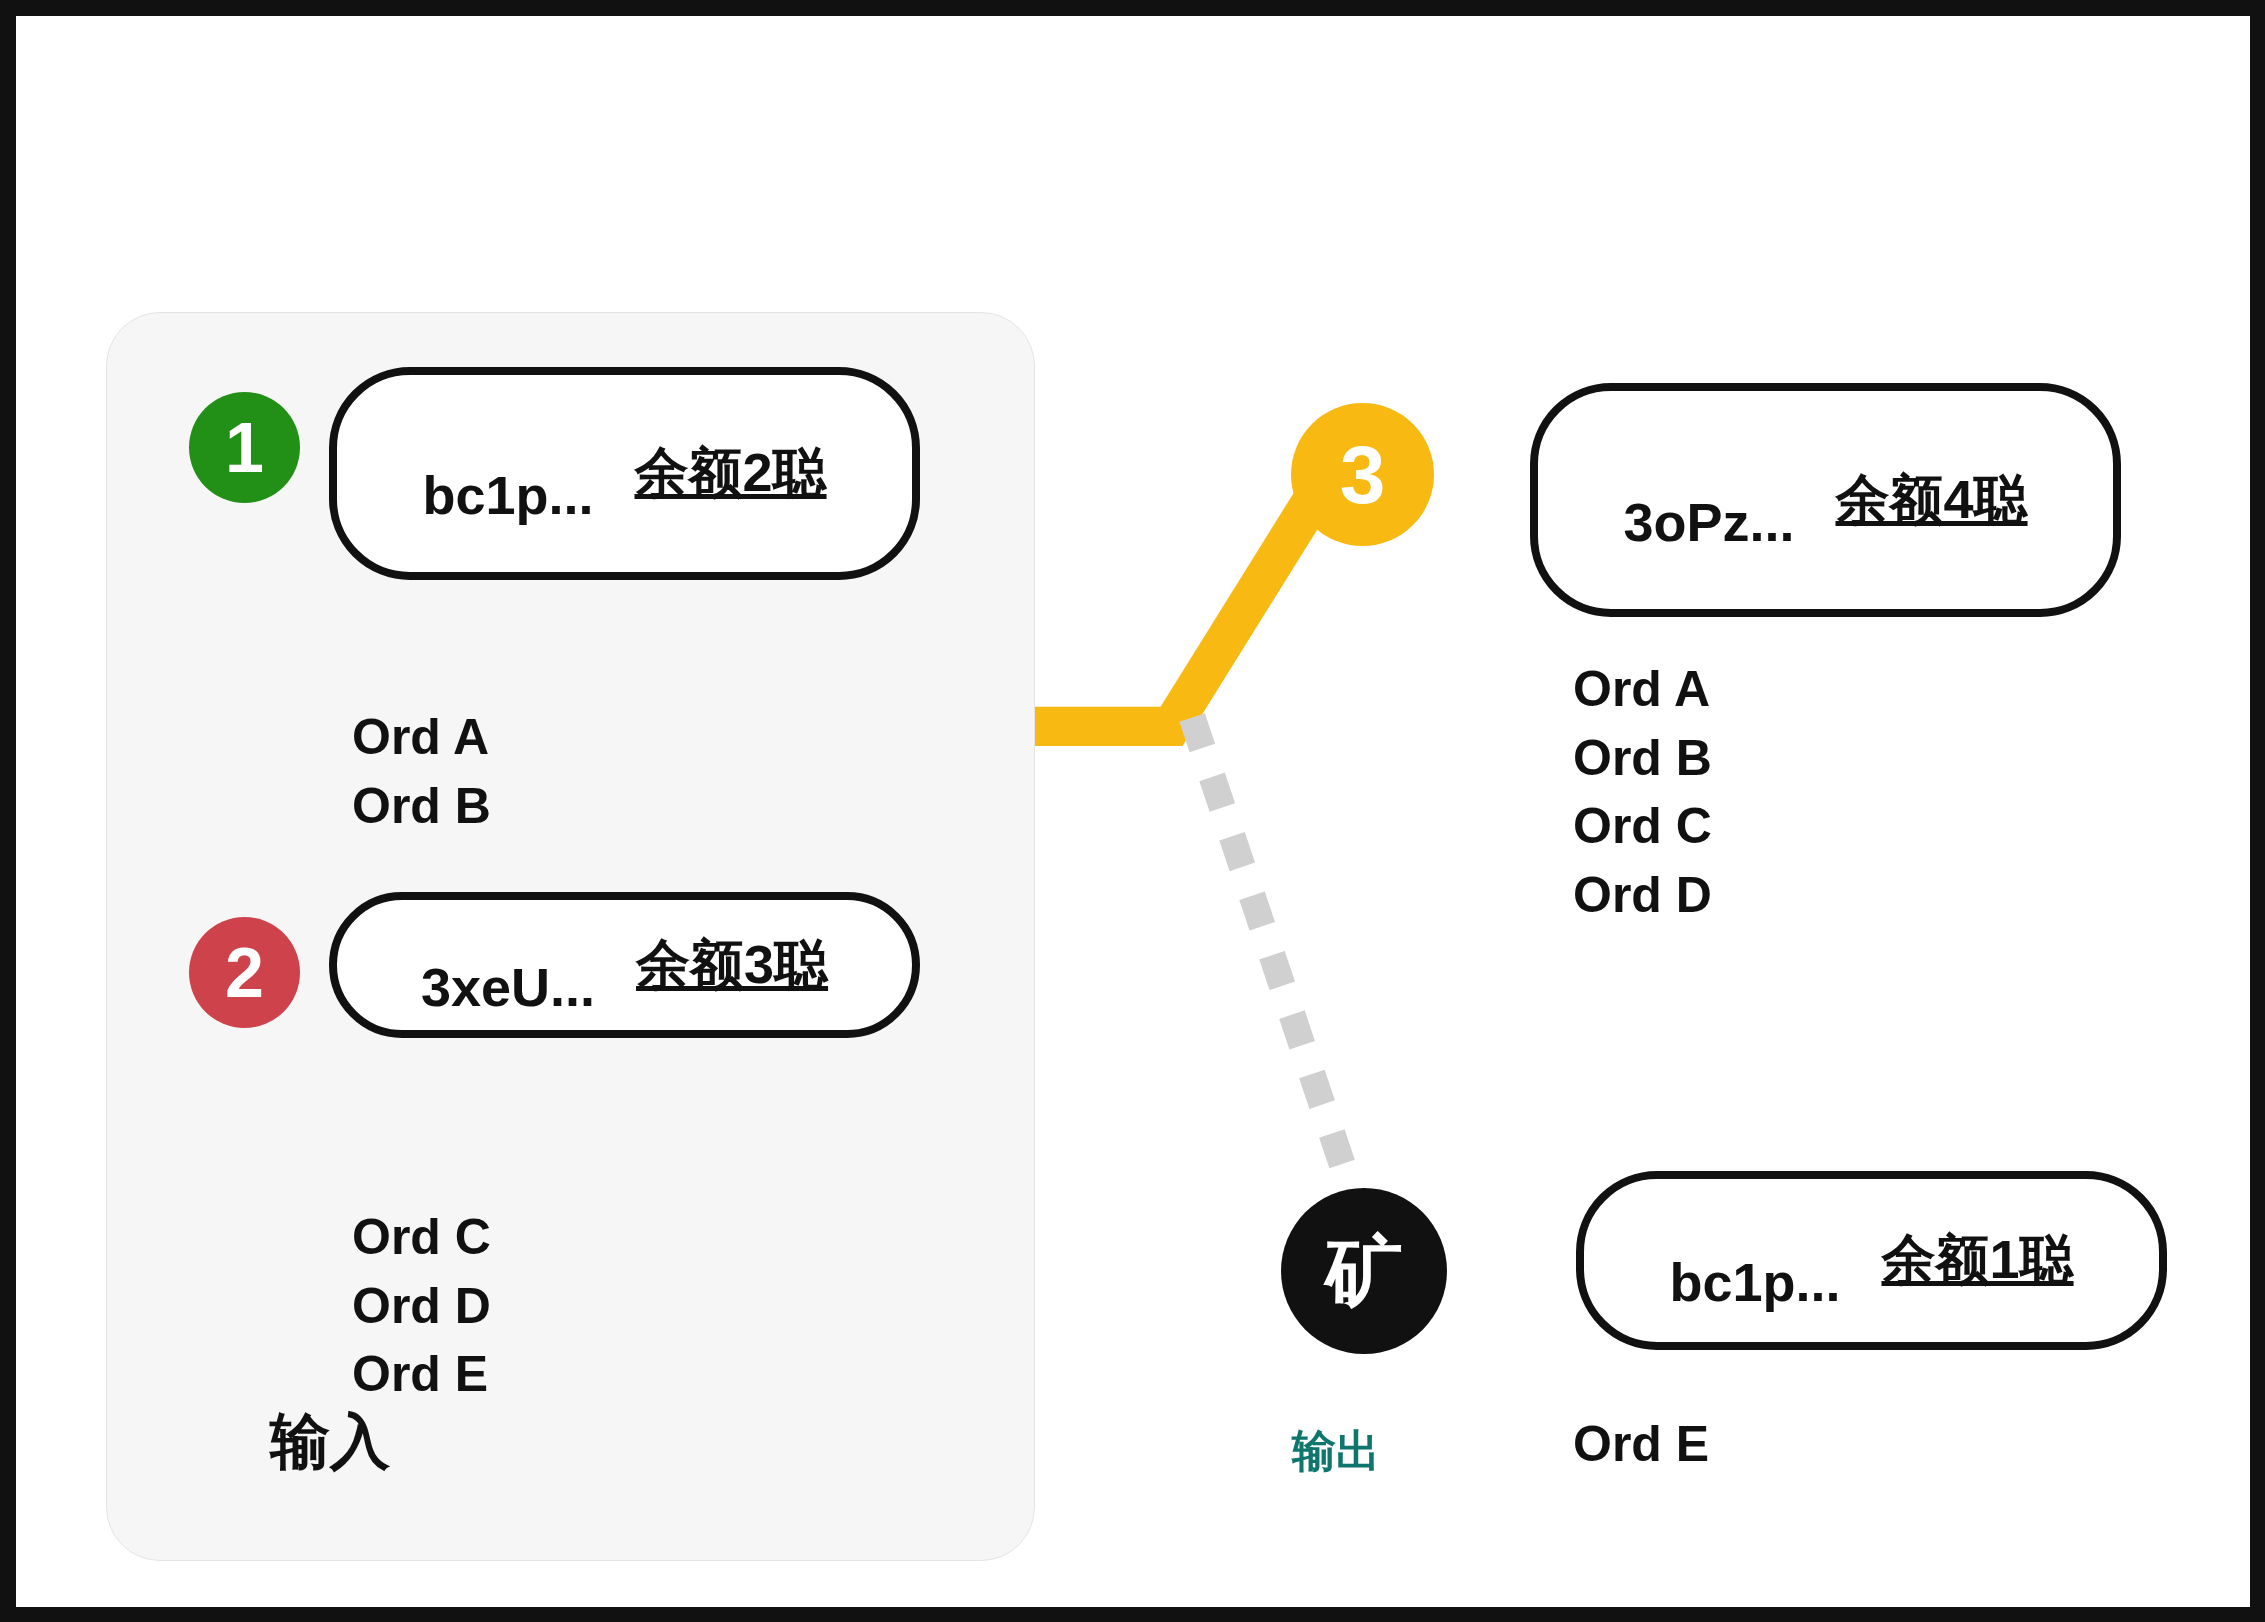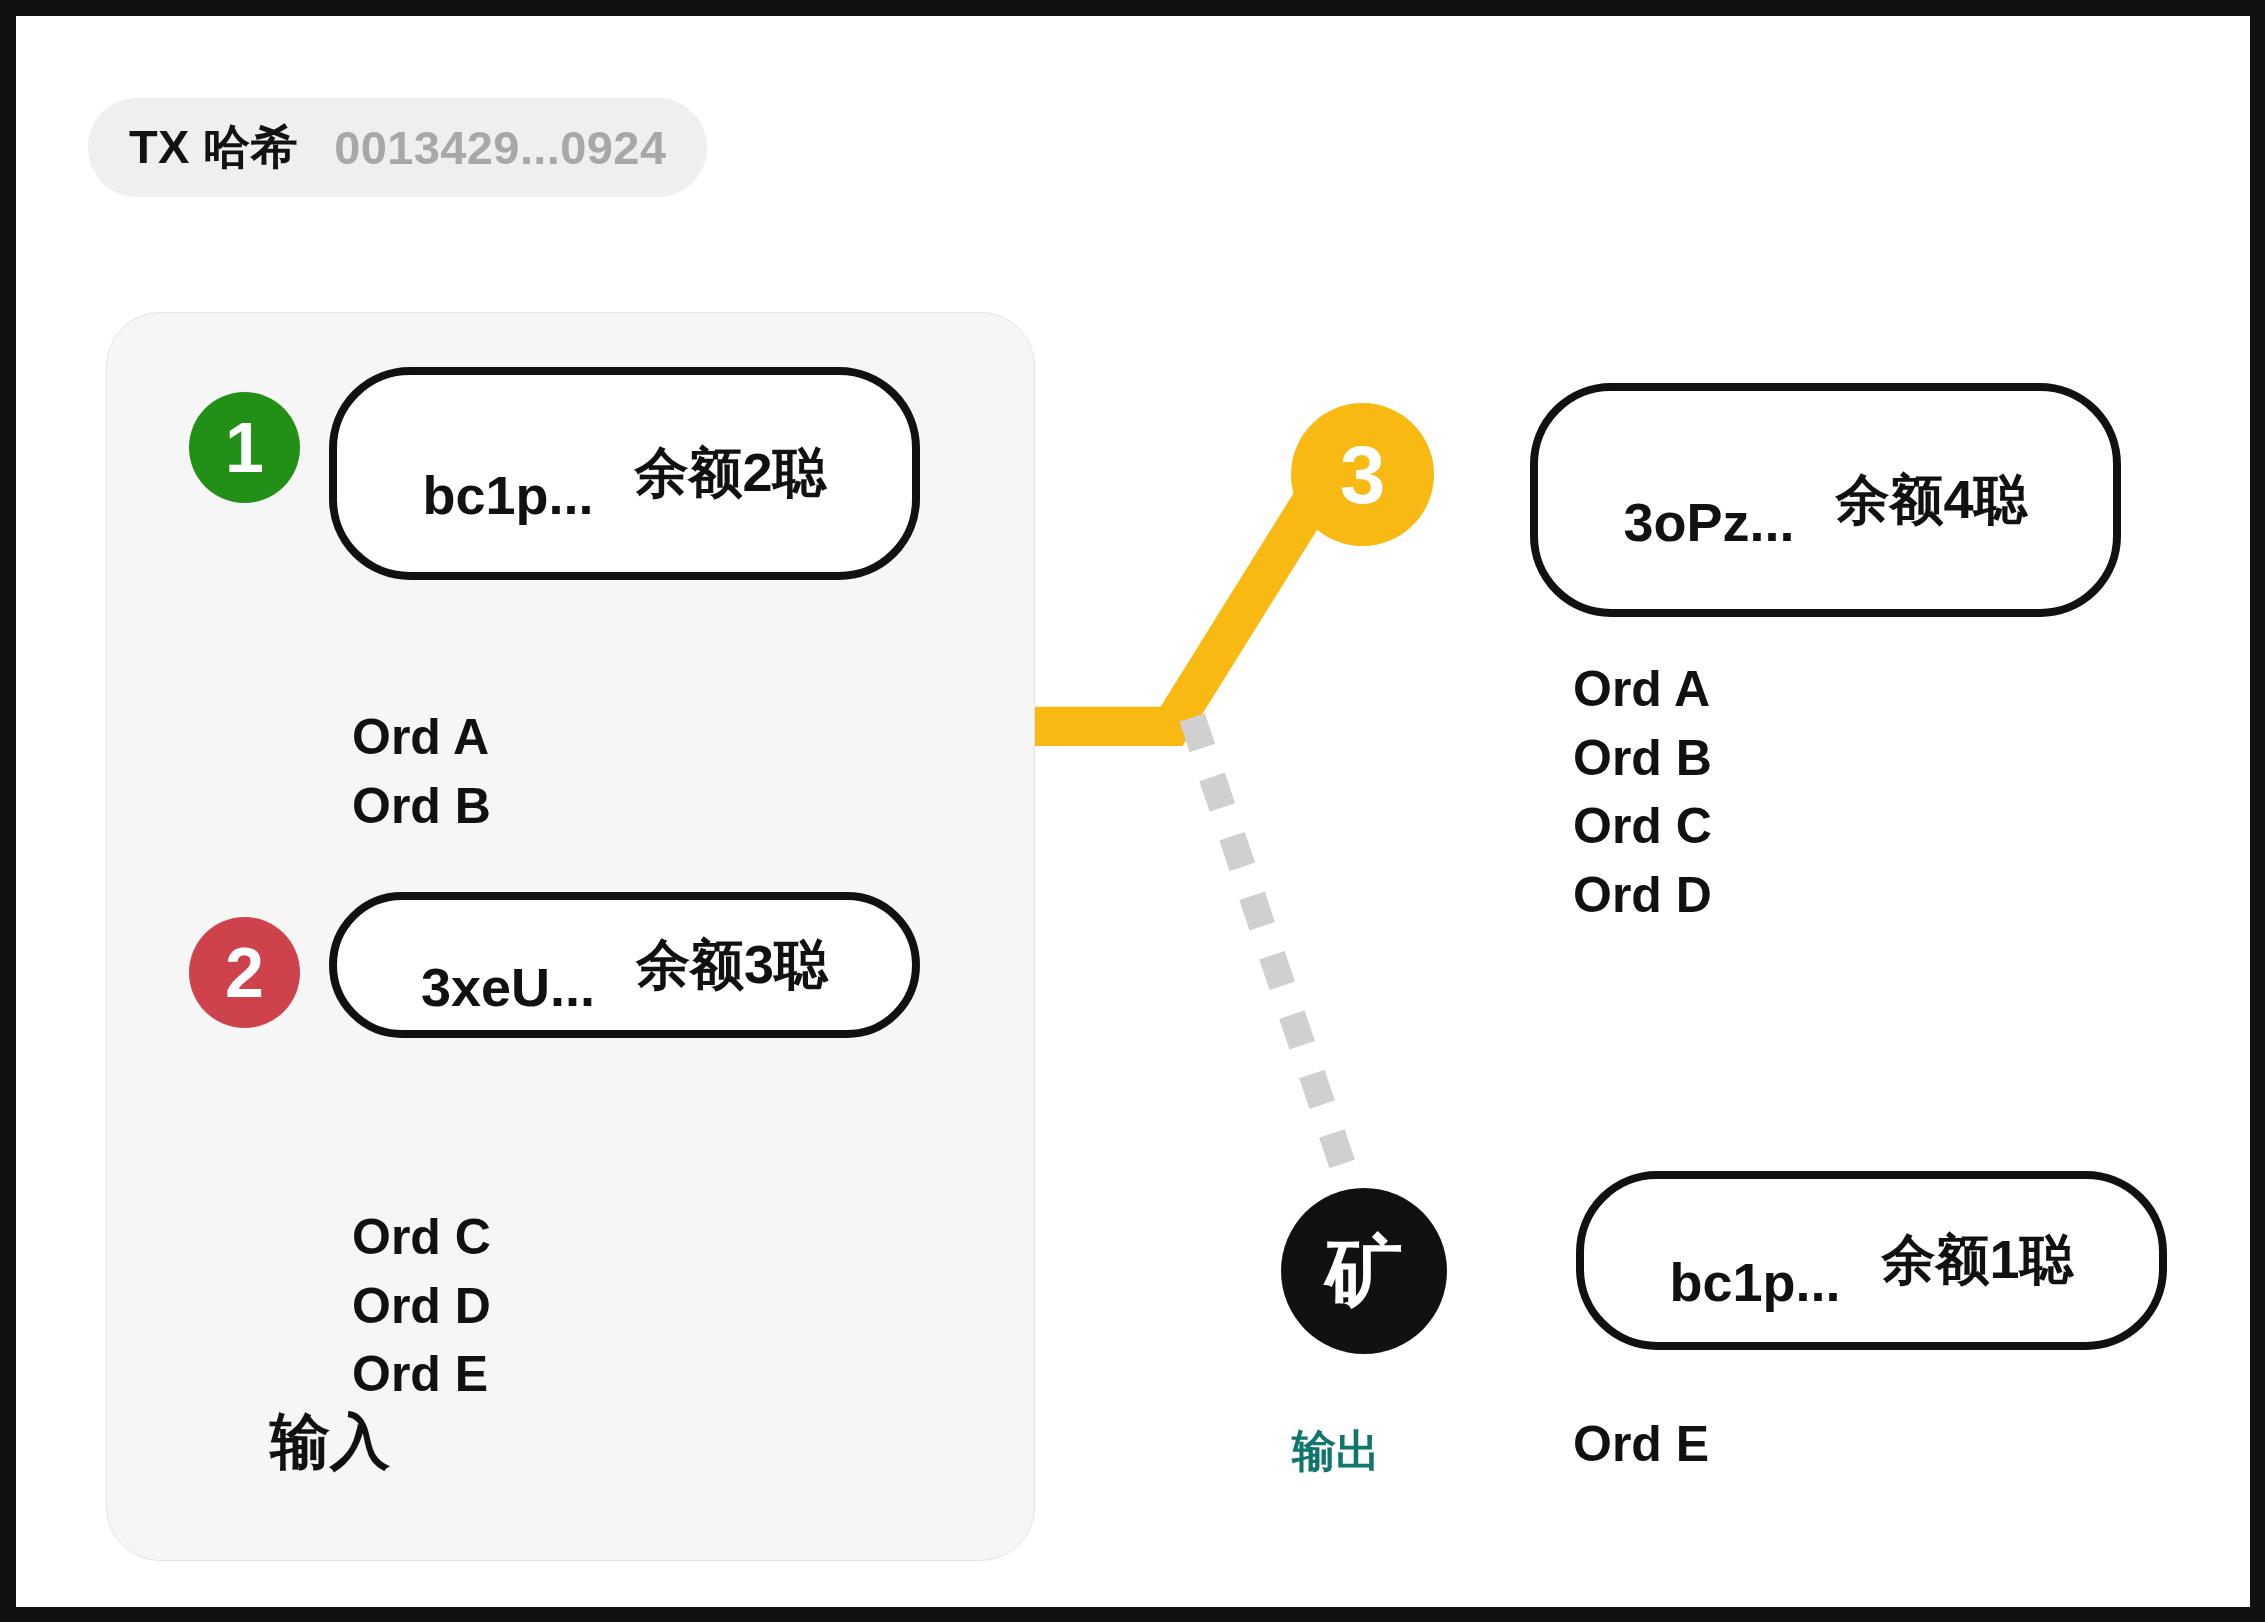--- a/index.html
+++ b/index.html
@@ -82,21 +82,21 @@
     gap: 41px;
     border: 8px solid #111111;
     border-radius: 81px;
     background: #ffffff;
     color: #111111;
     font-size: 54px;
     font-weight: 700;
     white-space: nowrap;
   }
   .pill .pill-addr { letter-spacing: 0px; margin-top: 43px; }
-  .pill .pill-amount { letter-spacing: 0px; }
+  .pill .pill-amount { letter-spacing: 0px; text-decoration: underline; }
 
   #pill-in-1 { left: 222px; top: -25px; width: 591px; height: 213px; }
   #pill-in-2 { left: 222px; top: -25px; width: 591px; height: 146px; }
 
   .ord-list {
     position: absolute;
     font-size: 50px;
     font-weight: 700;
     color: #111111;
     line-height: 1.12;
@@ -176,24 +176,20 @@
     left: 1560px; top: 1155px;
     width: 591px; height: 179px;
   }
   #ords-out-2 { position: absolute; left: 1557px; top: 1400px; }
 </style>
 </head>
 <body>
 
 <div id="frame">
 
-  <div id="tx-badge">
-    <span id="tx-label">TX 哈希</span>
-    <span id="tx-hash">0013429...0924</span>
-  </div>
 
   <svg id="connector" viewBox="0 0 2494 1776">
 
     <path d="M 1119 793 L 1290 793 L 1460 520" fill="none" stroke="#F8B912" stroke-width="44" stroke-linecap="butt" stroke-linejoin="miter"></path>
 
     <path d="M 1313 783 L 1490 1310" fill="none" stroke="#d0d0d0" stroke-width="30" stroke-dasharray="36 34" stroke-linecap="butt"></path>
   </svg>
 
   <div id="input-panel">
 

